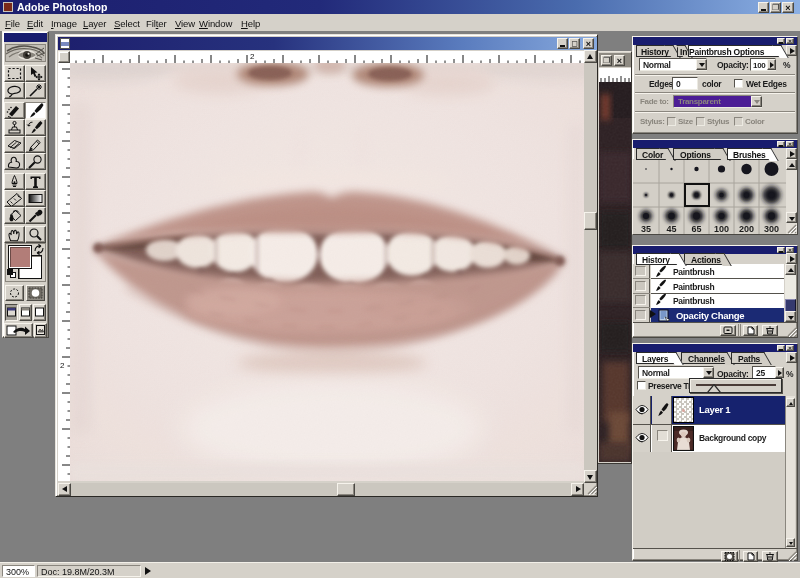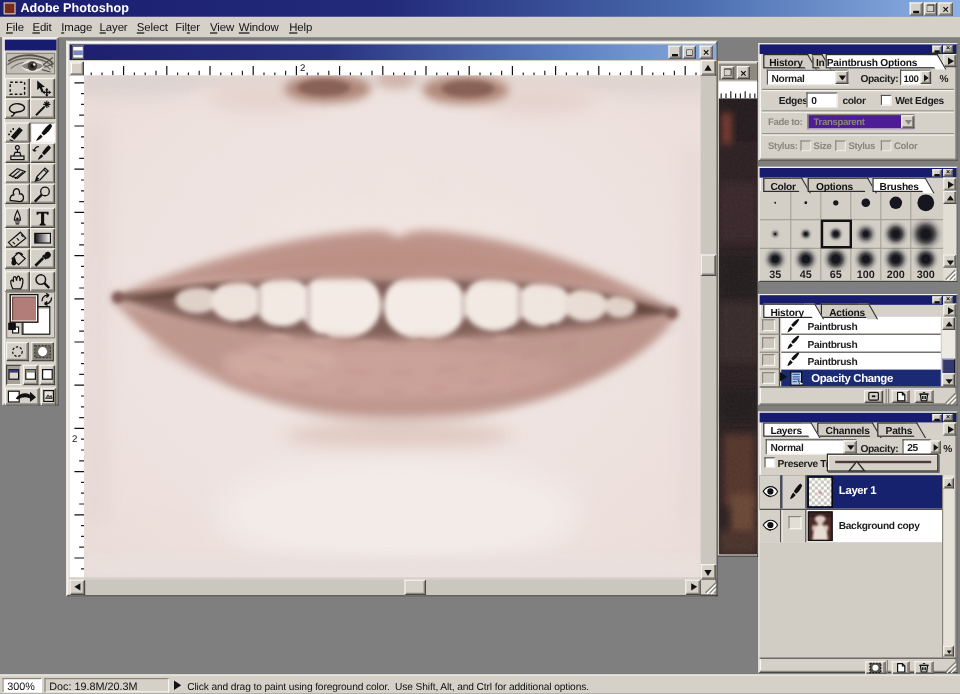--- a/index.html
+++ b/index.html
@@ -811,14 +811,13 @@
 </div>
 
 <div class="abs" style="left:0;top:562px;width:800px;height:16px;background:#d5d1c9;border-top:1px solid #f2efe8">
  <div class="abs" style="left:2px;top:2px;width:33px;height:12px;background:#fff;border:1px solid;border-color:#8a867e #fff #fff #8a867e">
   <div style="font-size:9px;padding:1px 0 0 3px">300%</div>
     </div>
  <div class="abs" style="left:37px;top:2px;width:104px;height:12px;border:1px solid;border-color:#8a867e #f6f3ec #f6f3ec #8a867e">
   <div style="font-size:9px;padding:1px 0 0 3px">Doc: 19.8M/20.3M</div>
     </div>
  <div class="abs" style="left:145px;top:4px;width:0;height:0;border:4px solid transparent;border-left:6px solid #111;border-right:none"></div>
- <div class="abs" style="left:156px;top:3.5px;font-size:8.5px;letter-spacing:-0.1px">Click and drag to paint using foreground color.&nbsp; Use Shift, Alt, and Ctrl for additional options.</div>
 </div>
 
 </body></html>

